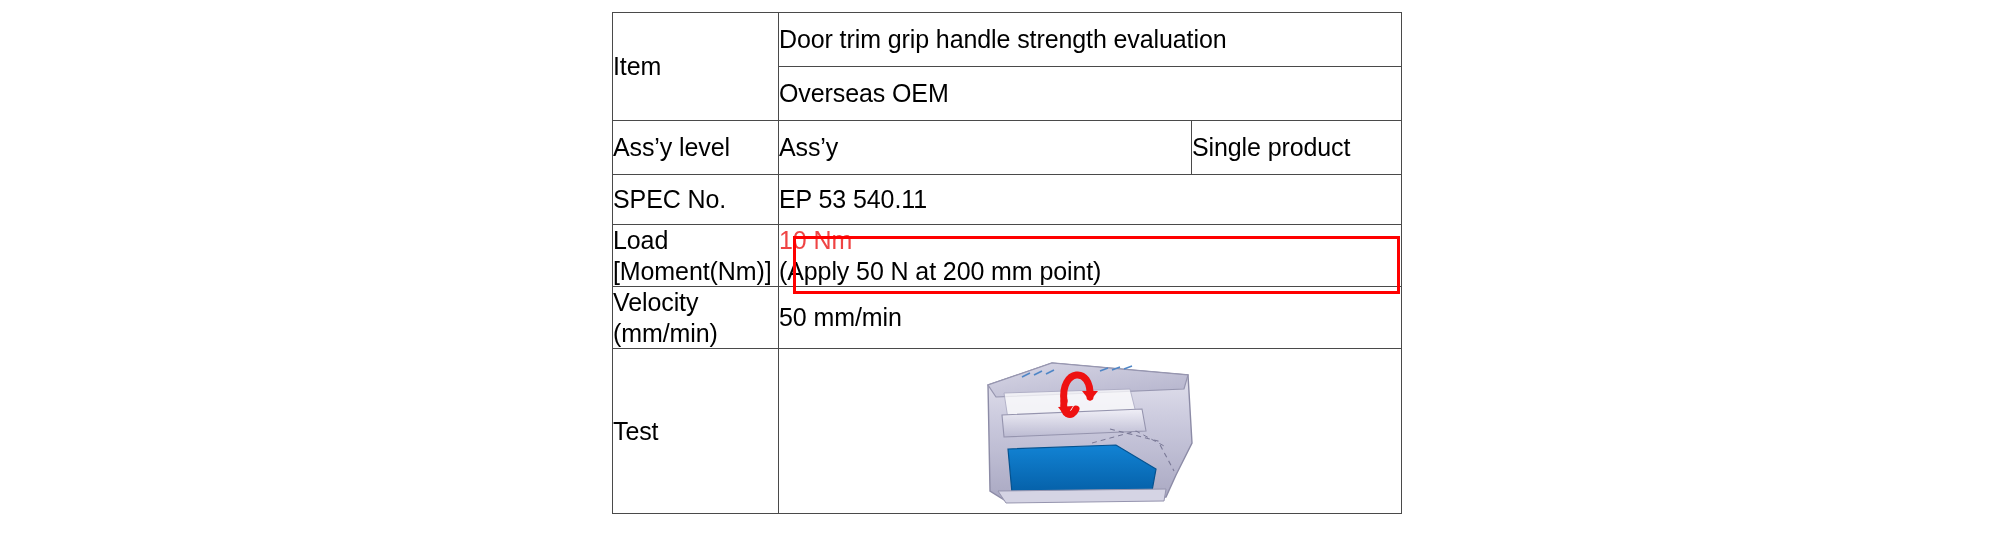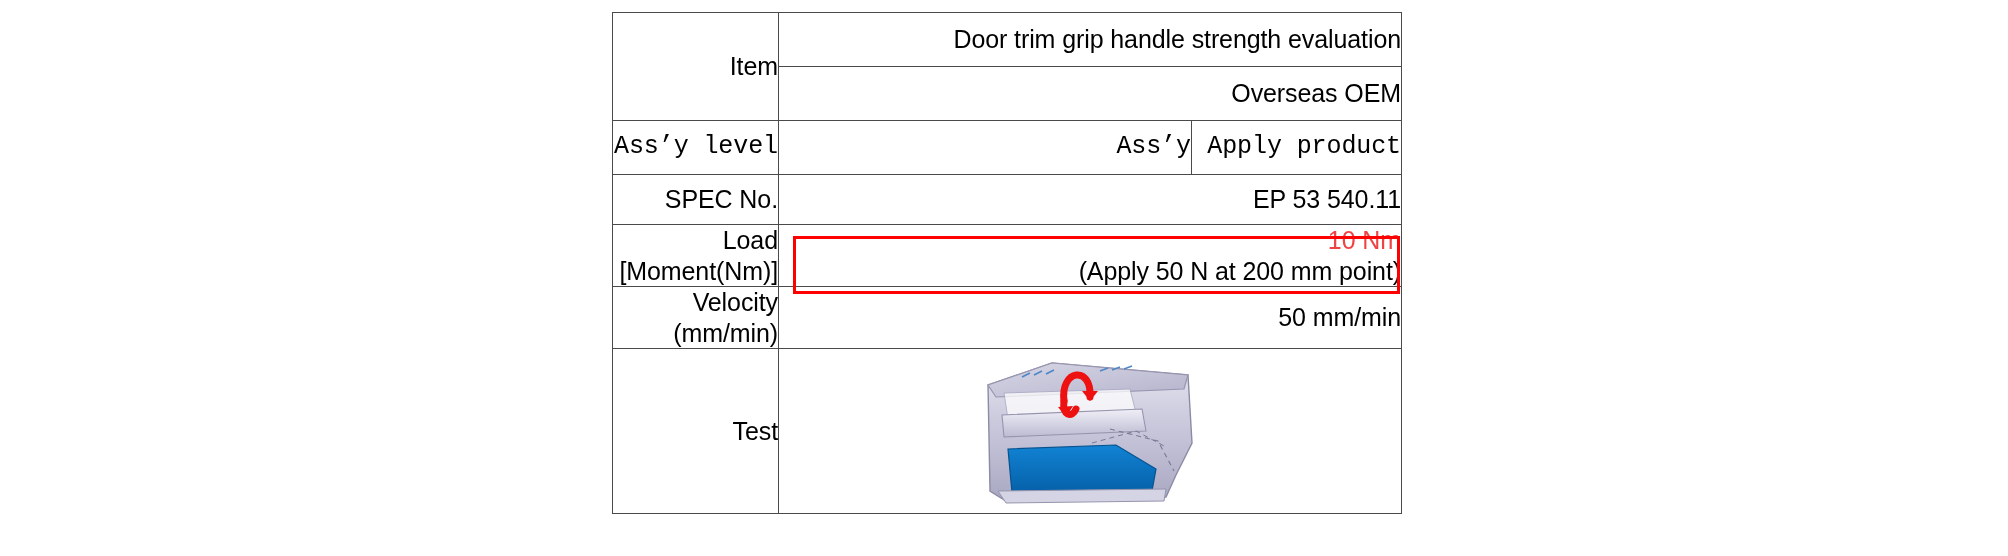--- a/index.html
+++ b/index.html
@@ -31,38 +31,38 @@
     left: 612px;
     top: 12px;
     width: 790px;
     border-collapse: collapse;
     table-layout: fixed;
     background: #ffffff;
   }
   .spec-table td {
     border: 1px solid #4a4a4a;
     padding: 0;
-    text-align: right;
+    text-align: left;
     vertical-align: middle;
     font-size: 25px;
     line-height: 1.22;
     color: #000000;
     font-weight: 400;
     letter-spacing: -0.1px;
   }
 
   
   .col-label { width: 162px; }
   .col-main  { width: 403px; }
   .col-side  { width: 205px; }
 
   
   .r-title   { height: 54px; }
   .r-oem     { height: 54px; margin-left: 48px; }
-  .r-level   { height: 54px; font-family: Liberation Mono, monospace; }
+  .r-level   { height: 54px; }
   .r-spec    { height: 50px; margin-top: 45px; }
   .r-load    { height: 58px; }
   .r-vel     { height: 52px; }
   .r-test    { height: 165px; }
 
   .cell-twoline {
     line-height: 1.16;
     font-size: 24px;
   }
 
@@ -118,21 +118,21 @@
         <td rowspan="2" class="col-label">Item</td>
         <td colspan="2">Door trim grip handle strength evaluation</td>
       </tr>
       <tr class="r-oem">
         <td colspan="2">Overseas OEM</td>
       </tr>
 
       <tr class="r-level">
         <td class="col-label">Ass’y level</td>
         <td>Ass’y</td>
-        <td>Apply product</td>
+        <td>Single product</td>
       </tr>
 
       <tr class="r-spec">
         <td class="col-label">SPEC No.</td>
         <td colspan="2">EP 53 540.11</td>
       </tr>
 
       <tr class="r-load">
         <td class="col-label cell-twoline">
           <span>Load</span><br>

